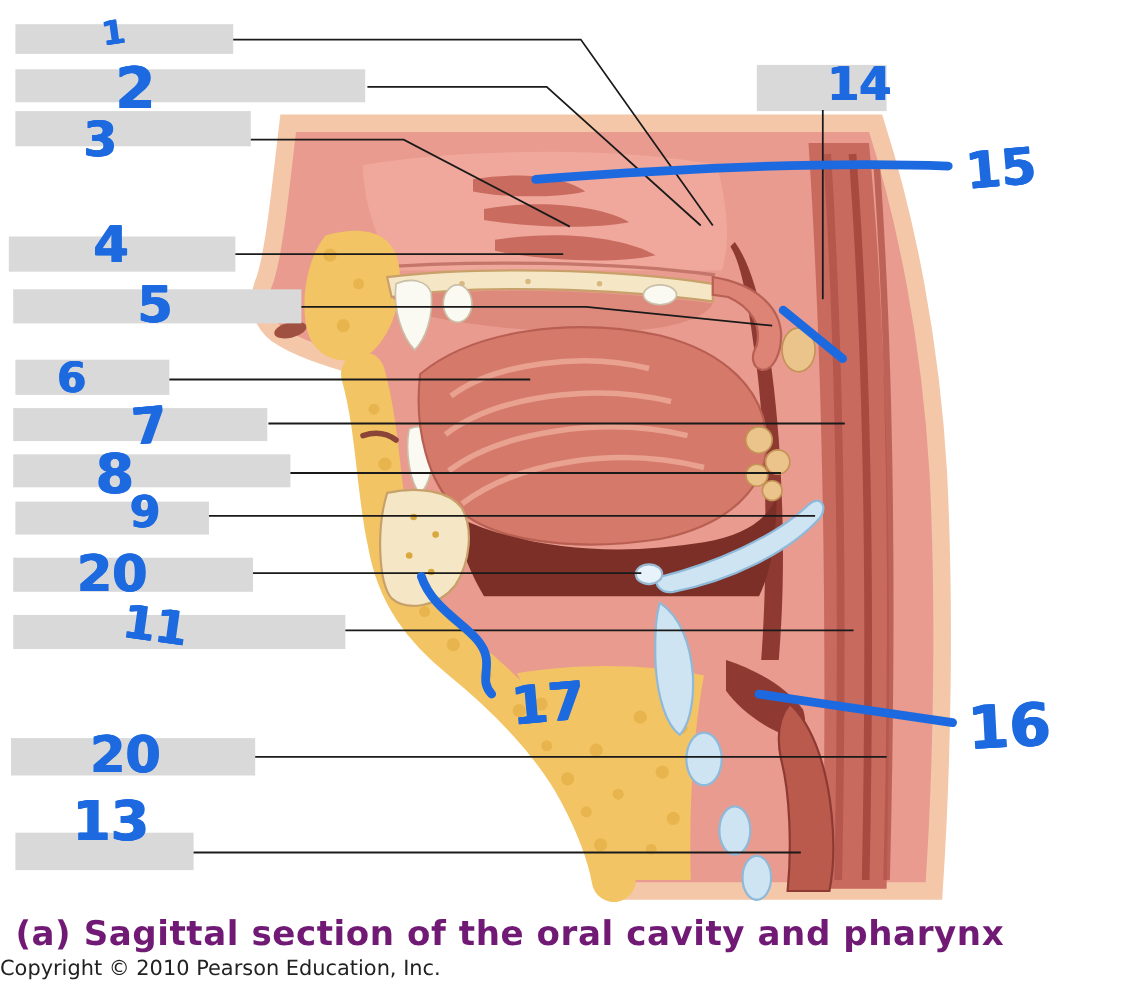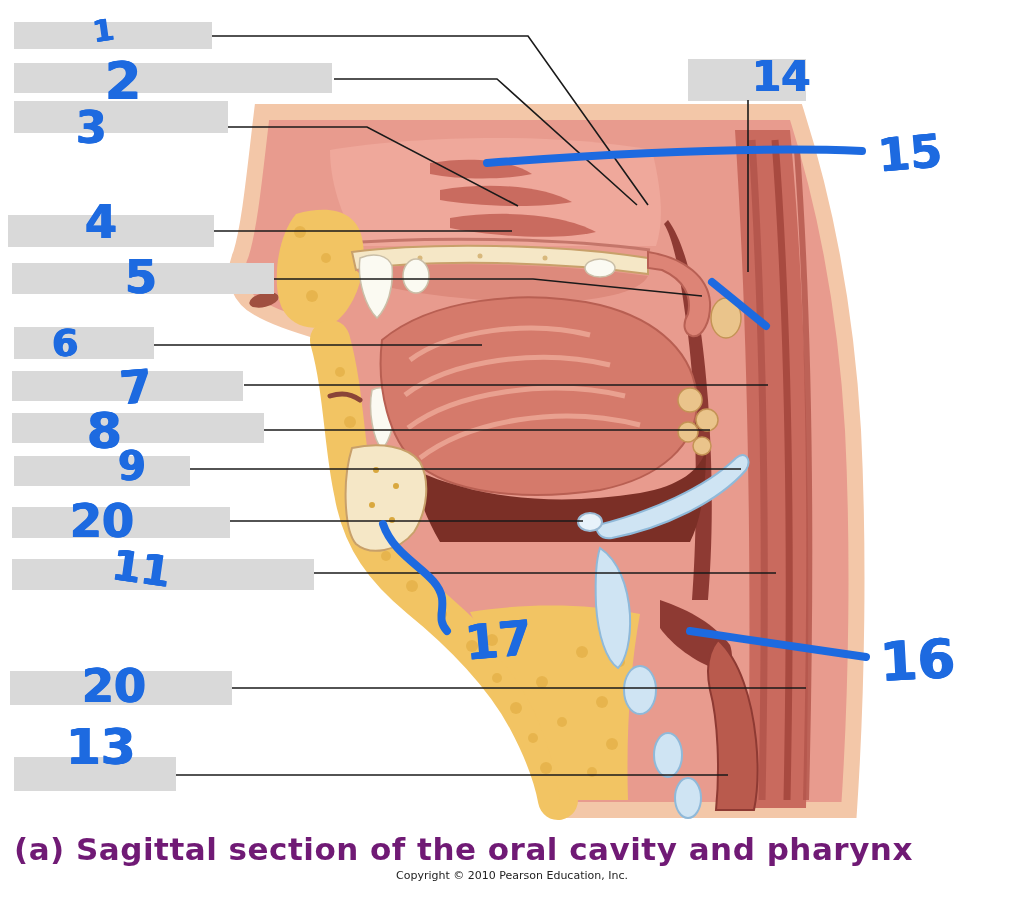--- a/index.html
+++ b/index.html
@@ -13,22 +13,22 @@
     font-family:"DejaVu Sans", sans-serif;
     text-shadow: 0.7px 0 0 #1d6ae0, -0.7px 0 0 #1d6ae0;
     user-select:none;
   }
   .caption {
     position:absolute; z-index:7; left:14px; top:831px; width:1002px;
     font-size:31px; font-weight:bold; color:#701a75; letter-spacing:0.5px;
     font-family:"DejaVu Sans", sans-serif;
   }
   .copyright {
-    position:absolute; z-index:7; left:0; top:869px; width:1024px; text-align:center;
-    font-size:11px; color:#222; font-family:"DejaVu Sans", sans-serif;
+    position:absolute; z-index:7; left:0; top:869px; width:1024px; text-align:left;
+    font-size:19px; color:#222; font-family:"DejaVu Sans", sans-serif;
   }
 </style>
 </head>
 <body>
 
 <div class="canvas">
 
   <svg class="layer" viewBox="0 0 1024 904" style="z-index:1">
 
     <g>

